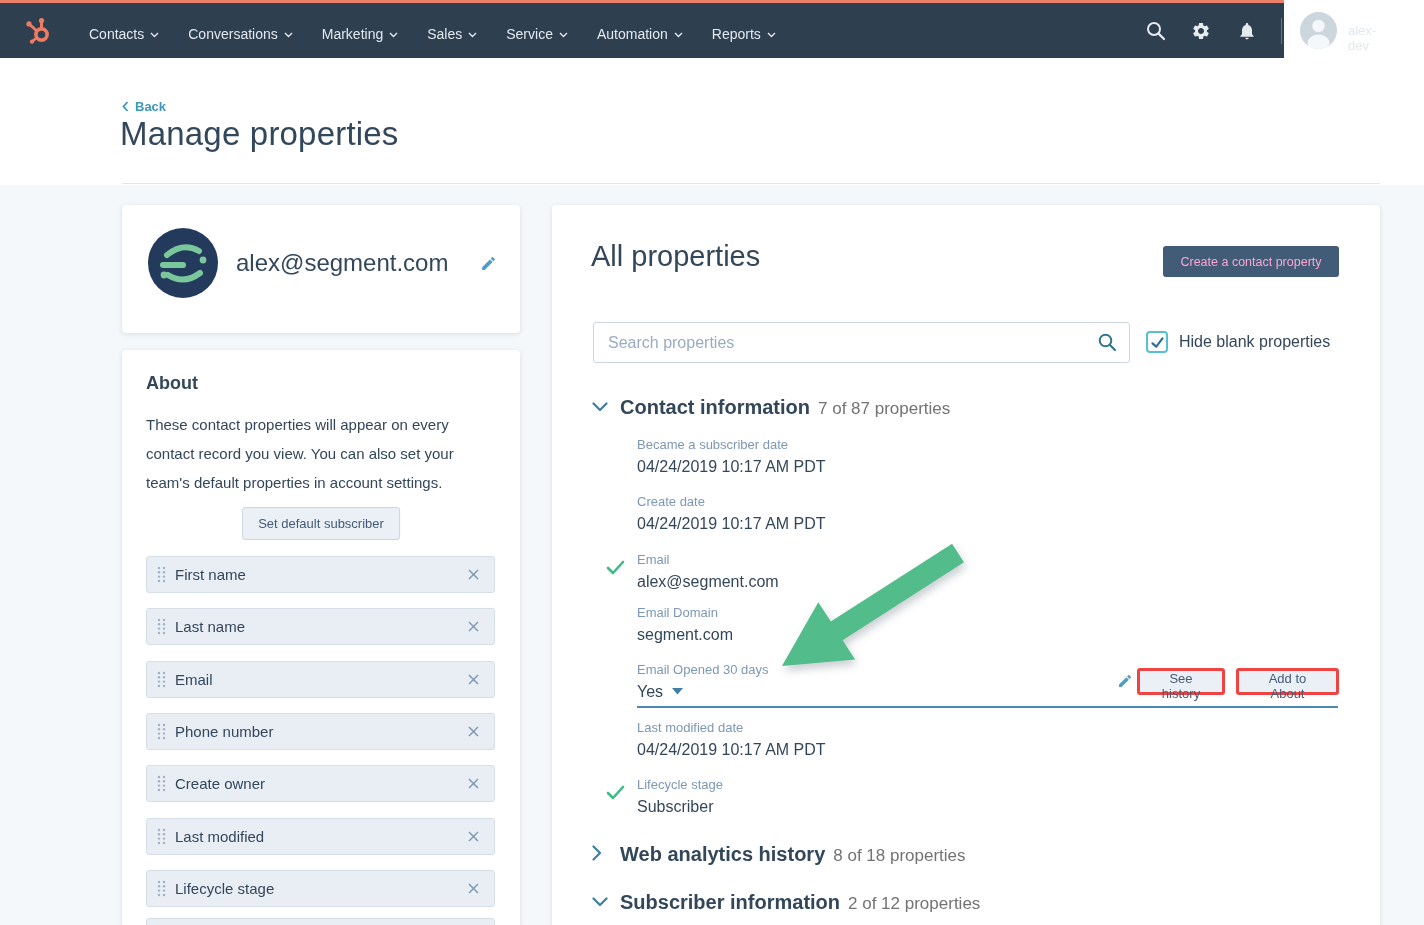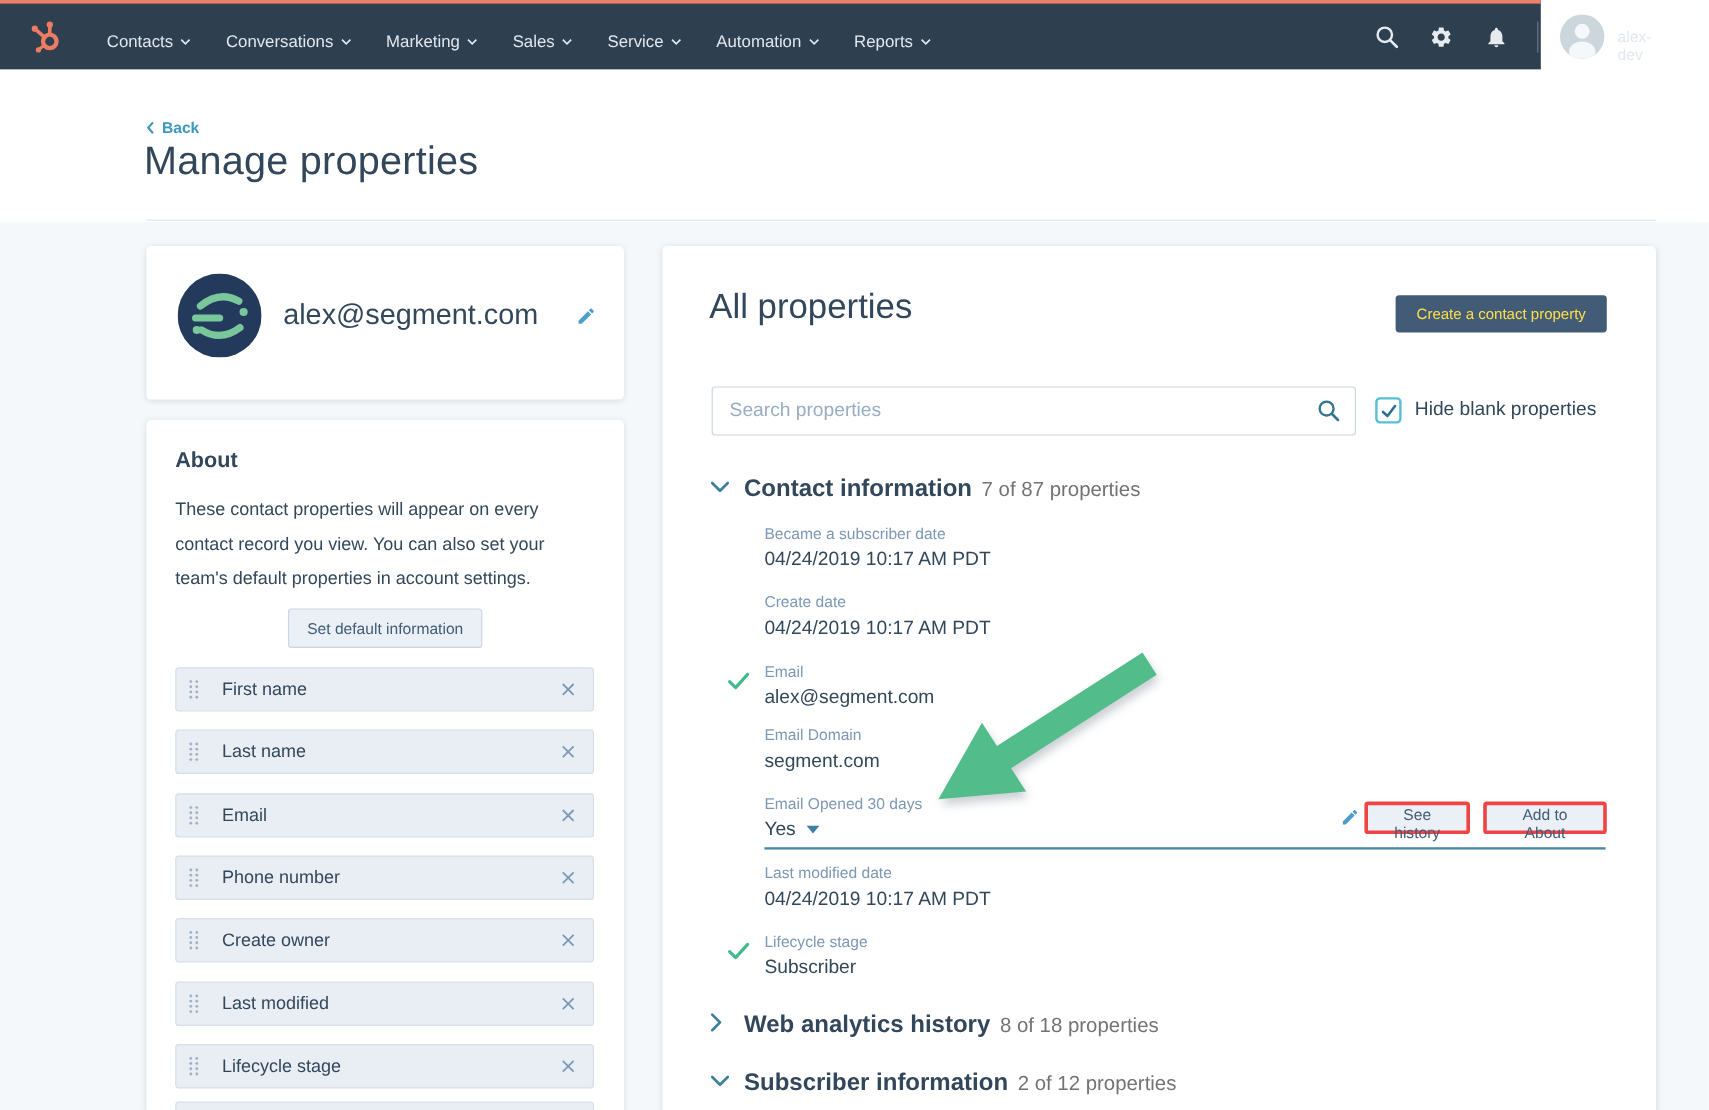--- a/index.html
+++ b/index.html
@@ -42,28 +42,28 @@
   .about-card { left:122px; top:165px; width:398px; height:578px; }
   .about-title { position:absolute; left:24px; top:23px; font-size:18px; font-weight:bold; color:#33475b; }
   .about-desc { position:absolute; left:24px; top:60px; width:348px; font-size:15px; line-height:29px; color:#33475b; }
   .set-default-btn { position:absolute; left:50%; transform:translateX(-50%); top:157px;
                      background:#eaf0f6; border:1px solid #cbd6e2; border-radius:3px;
                      color:#425b76; font-size:13px; padding:8px 15px; cursor:pointer; white-space:nowrap;
                      font-family:"Liberation Sans", sans-serif; }
   .prop-item { position:absolute; left:24px; width:349px; height:37px; background:#e9eef5;
                border:1px solid #d5dfe8; border-radius:3px; display:flex; align-items:center; cursor:grab; }
   .drag-dots { width:9px; height:17px; margin-left:10px; flex:0 0 auto; cursor:grab; }
-  .prop-item-label { margin-left:19px; font-size:15px; color:#33475b; flex:1; }
+  .prop-item-label { margin-left:9px; font-size:15px; color:#33475b; flex:1; }
   .remove-x { width:11px; height:11px; margin-right:15px; cursor:pointer; flex:0 0 auto; }
 
   
   .main-card { left:552px; top:20px; width:828px; height:740px; overflow:hidden; }
   .all-props-title { position:absolute; left:39px; top:35px; font-size:29px; font-weight:300; color:#33475b; }
   .create-btn { position:absolute; left:611px; top:41px; width:176px; height:31px; background:#425b76;
-                border:none; border-radius:3px; color:#fde047; font-size:12.5px; cursor:pointer;
+                border:none; border-radius:3px; color:#f9a8d4; font-size:12.5px; cursor:pointer;
                 font-family:"Liberation Sans", sans-serif; }
   .search-box { position:absolute; left:41px; top:117px; width:537px; height:41px; }
   .search-input { width:100%; height:100%; border:1px solid #cbd6e2; border-radius:3px; background:#ffffff;
                   font-size:16px; color:#33475b; padding:0 40px 0 14px; outline:none;
                   font-family:"Liberation Sans", sans-serif; }
   .search-input::placeholder { color:#99acc2; }
   .search-glyph { position:absolute; right:13px; top:11px; width:19px; height:19px; cursor:pointer; }
   .hide-blank { position:absolute; left:594px; top:126px; display:flex; align-items:center; gap:11px; }
   .checkbox { width:22px; height:22px; border:2px solid #55c0d4; border-radius:4px; background:#ffffff;
               display:flex; align-items:center; justify-content:center; cursor:pointer; }
@@ -196,21 +196,21 @@
       </svg>
       <div class="profile-email">alex@segment.com</div>
       <svg class="profile-pencil" viewBox="0 0 24 24">
         <path fill="#4e9fc7" d="M3 17.25V21h3.75L17.81 9.94l-3.75-3.75L3 17.25zM20.71 7.04c.39-.39.39-1.02 0-1.41l-2.34-2.34c-.39-.39-1.02-.39-1.41 0l-1.83 1.83 3.75 3.75 1.83-1.83z"></path>
       </svg>
     </div>
 
     <div class="card about-card">
       <div class="about-title">About</div>
       <div class="about-desc">These contact properties will appear on every contact record you view. You can also set your team's default properties in account settings.</div>
-      <button class="set-default-btn">Set default information</button>
+      <button class="set-default-btn">Set default subscriber</button>
 
       <div class="prop-item" style="top:206px">
         <svg class="drag-dots" viewBox="0 0 9 17">
             <g fill="#9fb1c6">
               <circle cx="2" cy="2" r="1.2"></circle>
               <circle cx="7" cy="2" r="1.2"></circle>
               <circle cx="2" cy="6.3" r="1.2"></circle>
               <circle cx="7" cy="6.3" r="1.2"></circle>
               <circle cx="2" cy="10.6" r="1.2"></circle>
               <circle cx="7" cy="10.6" r="1.2"></circle>

